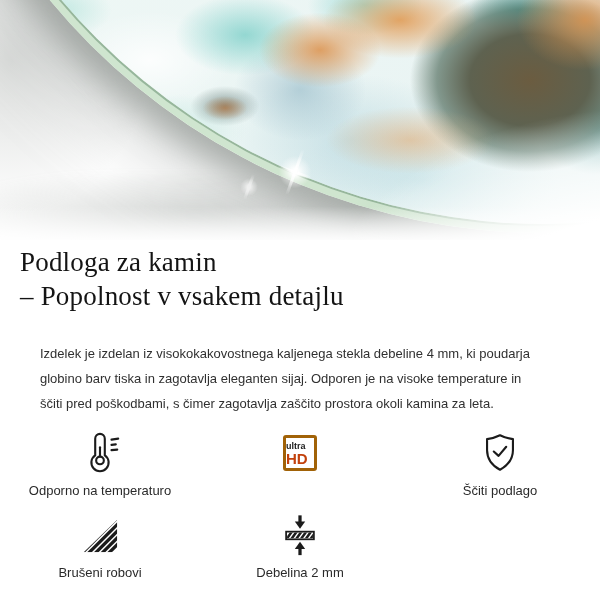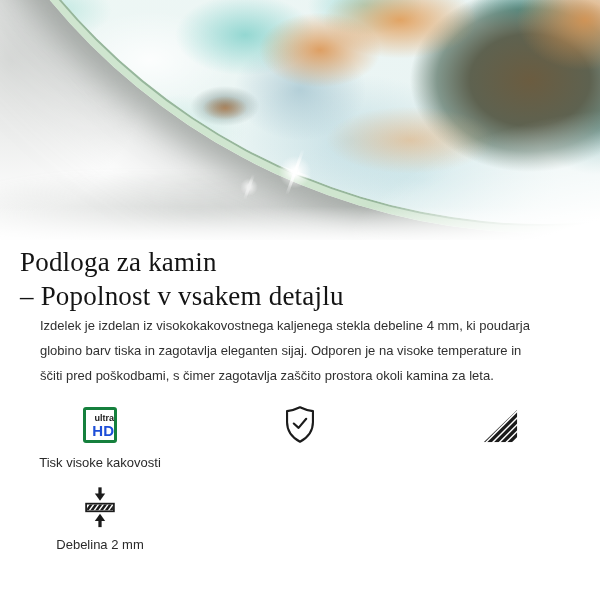--- a/index.html
+++ b/index.html
@@ -65,33 +65,33 @@
       linear-gradient(to bottom, rgba(255,255,255,0) 86%, rgba(255,255,255,0.9) 100%); }
 
   
   .content { position: relative; z-index: 7; }
   h1[data-name="page-title"] {
     font-family: "Liberation Serif", serif; font-weight: 400;
     font-size: 27px; line-height: 34px; color: #141414;
     padding: 0 20px; margin-top: 5px; white-space: pre-line; letter-spacing: 0.2px; }
   p[data-name="product-description"] {
     font-size: 13px; line-height: 25px; color: #303030;
-    padding: 0 30px 0 40px; margin-top: 0; max-width: 575px; }
+    padding: 0 30px 0 40px; margin-top: 28px; max-width: 575px; }
 
   
   .features { margin-top: 14px; display: grid; grid-template-columns: repeat(3, 200px); row-gap: 14px; }
   .feature { text-align: center; }
   .icon-wrap { height: 46px; display: flex; align-items: center; justify-content: center; }
   .feature .label { display: block; margin-top: 7px; font-size: 13px; color: #2a2a2a; }
   .icon-wrap svg { display: block; }
 
-  .uhd-box { width: 34px; height: 36px; border: 3px solid #15803d; border-radius: 3px;
-    display: flex; flex-direction: column; align-items: flex-end; justify-content: center; background: #fff; }
+  .uhd-box { width: 34px; height: 36px; border: 3px solid #a16207; border-radius: 3px;
+    display: flex; flex-direction: column; align-items: flex-start; justify-content: center; background: #fff; }
   .uhd-top { font-size: 9px; font-weight: 700; line-height: 10px; color: #1b1b1b; letter-spacing: 0; }
-  .uhd-bottom { font-size: 15px; font-weight: 800; line-height: 15px; color: #1d4ed8; letter-spacing: 0; }
+  .uhd-bottom { font-size: 15px; font-weight: 800; line-height: 15px; color: #c2410c; letter-spacing: 0; }
 </style>
 </head>
 <body>
 
 <div class="hero" data-name="product-photo">
   <div class="corner-shade" data-name="disc-corner-shadow"></div>
   <div class="floor-shadow" data-name="disc-floor-shadow"></div>
   <div class="disc-rim" data-name="glass-bevel-edge"></div>
   <div class="disc-face" data-name="marble-print-surface"></div>
   <div class="sparkle" data-name="sparkle-highlight-icon">
@@ -106,58 +106,72 @@
   <div class="fade-overlay" data-name="white-fade-overlay"></div>
 </div>
 
 <div class="content" data-name="product-info-section">
   <h1 data-name="page-title">Podloga za kamin
 – Popolnost v vsakem detajlu</h1>
   <p data-name="product-description">Izdelek je izdelan iz visokokakovostnega kaljenega stekla debeline 4 mm, ki poudarja globino barv tiska in zagotavlja eleganten sijaj. Odporen je na visoke temperature in ščiti pred poškodbami, s čimer zagotavlja zaščito prostora okoli kamina za leta.</p>
 
   <div class="features" data-name="feature-grid">
 
+    <div class="feature" data-name="feature-temperature">
+      <div class="icon-wrap" data-name="thermometer-icon">
+        <svg width="48" height="46" viewBox="0 0 48 48" fill="none" stroke="#1b1b1b" stroke-width="2.2" stroke-linecap="round" stroke-linejoin="round">
+          <path d="M19 9 a5 5 0 0 1 10 0 v17.5 a9 9 0 1 1 -10 0 Z"></path>
+          <circle cx="24" cy="31.8" r="4"></circle>
+          <line x1="24" y1="18" x2="24" y2="27.5"></line>
+          <line x1="36" y1="10" x2="43" y2="9"></line>
+          <line x1="36" y1="15.5" x2="40.5" y2="15"></line>
+          <line x1="36" y1="21" x2="42" y2="20.5"></line>
+        </svg>
+      </div>
+      <span class="label" data-name="feature-label">Odporno na temperaturo</span>
+    </div>
 
     <div class="feature" data-name="feature-print-quality">
       <div class="icon-wrap" data-name="ultra-hd-icon">
         <div class="uhd-box">
           <span class="uhd-top" data-name="ultra-hd-text-top">ultra</span>
           <span class="uhd-bottom" data-name="ultra-hd-text-bottom">HD</span>
         </div>
       </div>
-      <span class="label" data-name="feature-label">Tisk visoke kakovosti</span>
     </div>
 
     <div class="feature" data-name="feature-protection">
       <div class="icon-wrap" data-name="shield-check-icon">
         <svg width="48" height="46" viewBox="0 0 48 48" fill="none" stroke="#1b1b1b" stroke-width="2.2" stroke-linecap="round" stroke-linejoin="round">
           <path d="M24 5.5 C29 8 33.5 9 37.5 9.5 V21 C37.5 30.5 32 37 24 41.5 C16 37 10.5 30.5 10.5 21 V9.5 C14.5 9 19 8 24 5.5 Z"></path>
           <path d="M17.5 22.5 L22.5 27 L30.5 17.5"></path>
         </svg>
       </div>
+      <span class="label" data-name="feature-label">Ščiti podlago</span>
     </div>
 
 
     <div class="feature" data-name="feature-polished-edges">
       <div class="icon-wrap" data-name="polished-edges-icon">
         <svg width="48" height="46" viewBox="0 0 48 48">
           <defs>
             <clipPath id="triClip">
                 <polygon points="7,42 42,42 42,8"></polygon>
               </clipPath>
           </defs>
           <g clip-path="url(#triClip)" stroke="#1b1b1b" stroke-width="3.4">
             <line x1="2" y1="46" x2="44" y2="4"></line>
             <line x1="9" y1="46" x2="51" y2="4"></line>
             <line x1="16" y1="46" x2="58" y2="4"></line>
             <line x1="23" y1="46" x2="65" y2="4"></line>
             <line x1="30" y1="46" x2="72" y2="4"></line>
           </g>
         </svg>
       </div>
+      <span class="label" data-name="feature-label">Brušeni robovi</span>
     </div>
 
     <div class="feature" data-name="feature-thickness">
       <div class="icon-wrap" data-name="thickness-icon">
         <svg width="48" height="46" viewBox="0 0 48 48">
           <line x1="24" y1="3.5" x2="24" y2="11" stroke="#1b1b1b" stroke-width="3.4"></line>
           <polygon points="18.6,10 29.4,10 24,17.5" fill="#1b1b1b"></polygon>
           <rect x="9.5" y="20.5" width="29" height="8" fill="#ffffff" stroke="#1b1b1b" stroke-width="1.8"></rect>
           <defs>
             <clipPath id="barClip">

